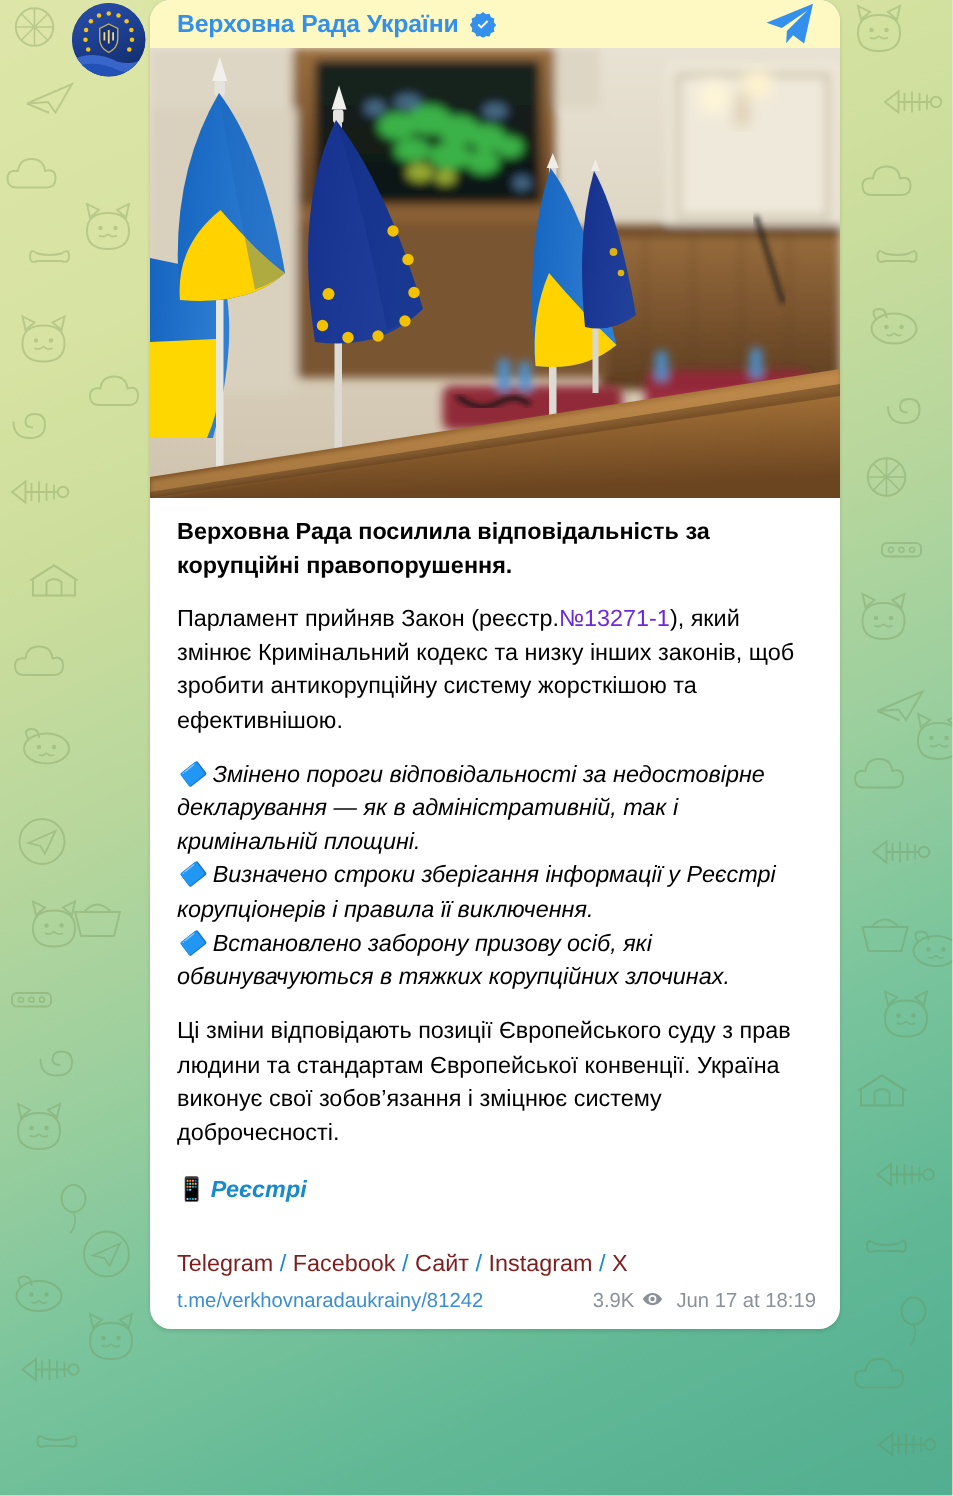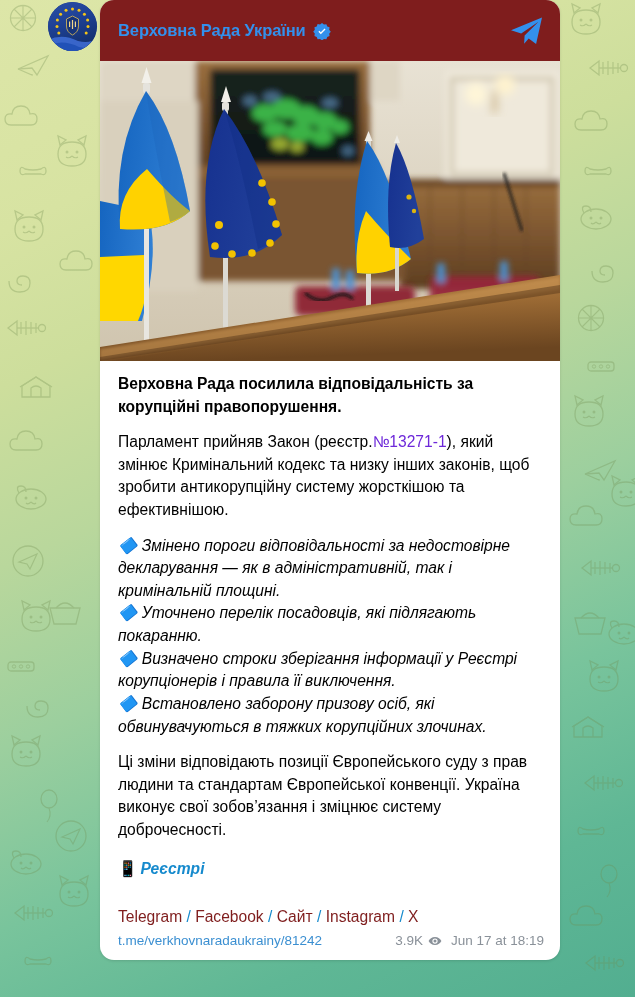--- a/index.html
+++ b/index.html
@@ -48,25 +48,25 @@
     width: 460px;
     background: #ffffff;
     border-radius: 14px;
     z-index: 5;
     box-shadow: 0 1px 3px rgba(0,0,0,0.13);
     overflow: hidden;
   }
 
   
   #post-header {
-    height: 61px;
+    height: 32px;
     display: flex;
     align-items: center;
     padding: 0 12px 0 18px;
-    background: #7f1d1d;
+    background: #fef9c3;
   }
 
   #channel-name {
     font-size: 16.5px;
     font-weight: bold;
     color: #3390ec;
     letter-spacing: -0.1px;
     white-space: nowrap;
   }
 
@@ -521,24 +521,20 @@
       <span>Парламент прийняв Закон (реєстр.</span><a class="tglink" href="#">№13271-1</a><span>), який змінює Кримінальний кодекс та низку інших законів, щоб зробити антикорупційну систему жорсткішою та ефективнішою.</span>
     </div>
 
     <div class="bullet-block">
       <div class="bullet-line">
         <span class="dia">🔷</span>
         <span>Змінено пороги відповідальності за недостовірне декларування — як в адміністративній, так і кримінальній площині.</span>
       </div>
       <div class="bullet-line">
         <span class="dia">🔷</span>
-        <span>Уточнено перелік посадовців, які підлягають покаранню.</span>
-      </div>
-      <div class="bullet-line">
-        <span class="dia">🔷</span>
         <span>Визначено строки зберігання інформації у Реєстрі корупціонерів і правила її виключення.</span>
       </div>
       <div class="bullet-line">
         <span class="dia">🔷</span>
         <span>Встановлено заборону призову осіб, які обвинувачуються в тяжких корупційних злочинах.</span>
       </div>
     </div>
 
     <div class="para">Ці зміни відповідають позиції Європейського суду з прав людини та стандартам Європейської конвенції. Україна виконує свої зобов’язання і зміцнює систему доброчесності.</div>
 

